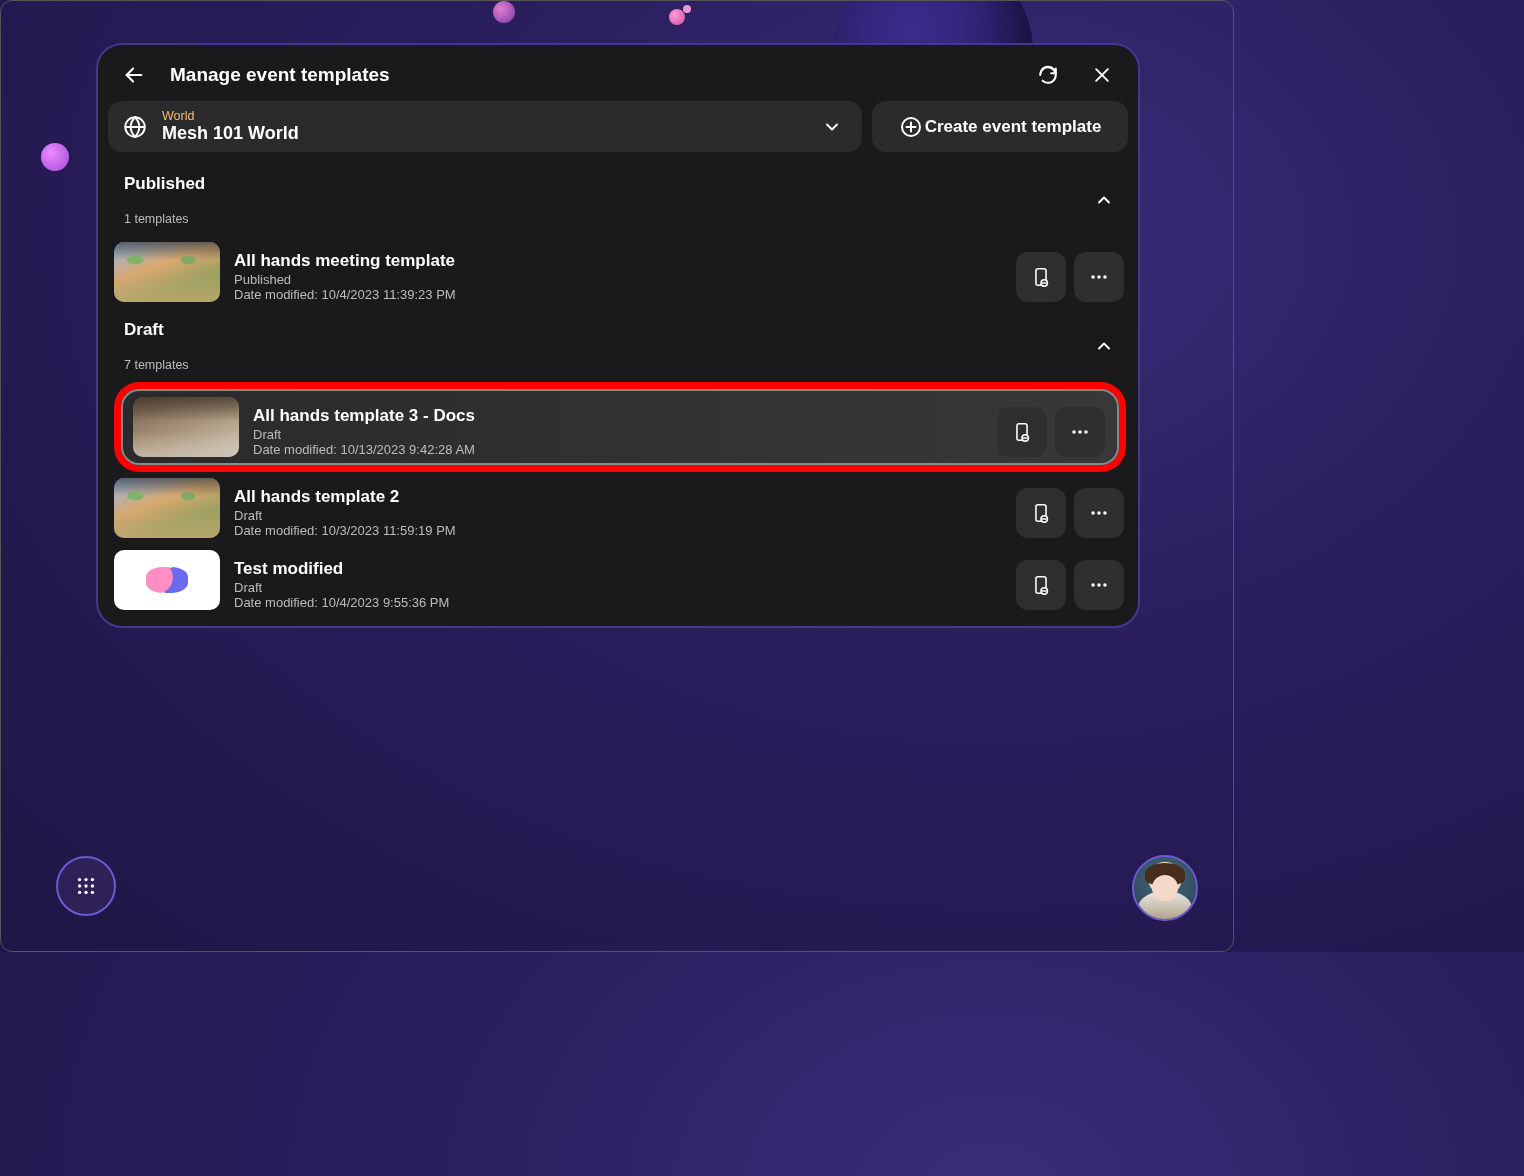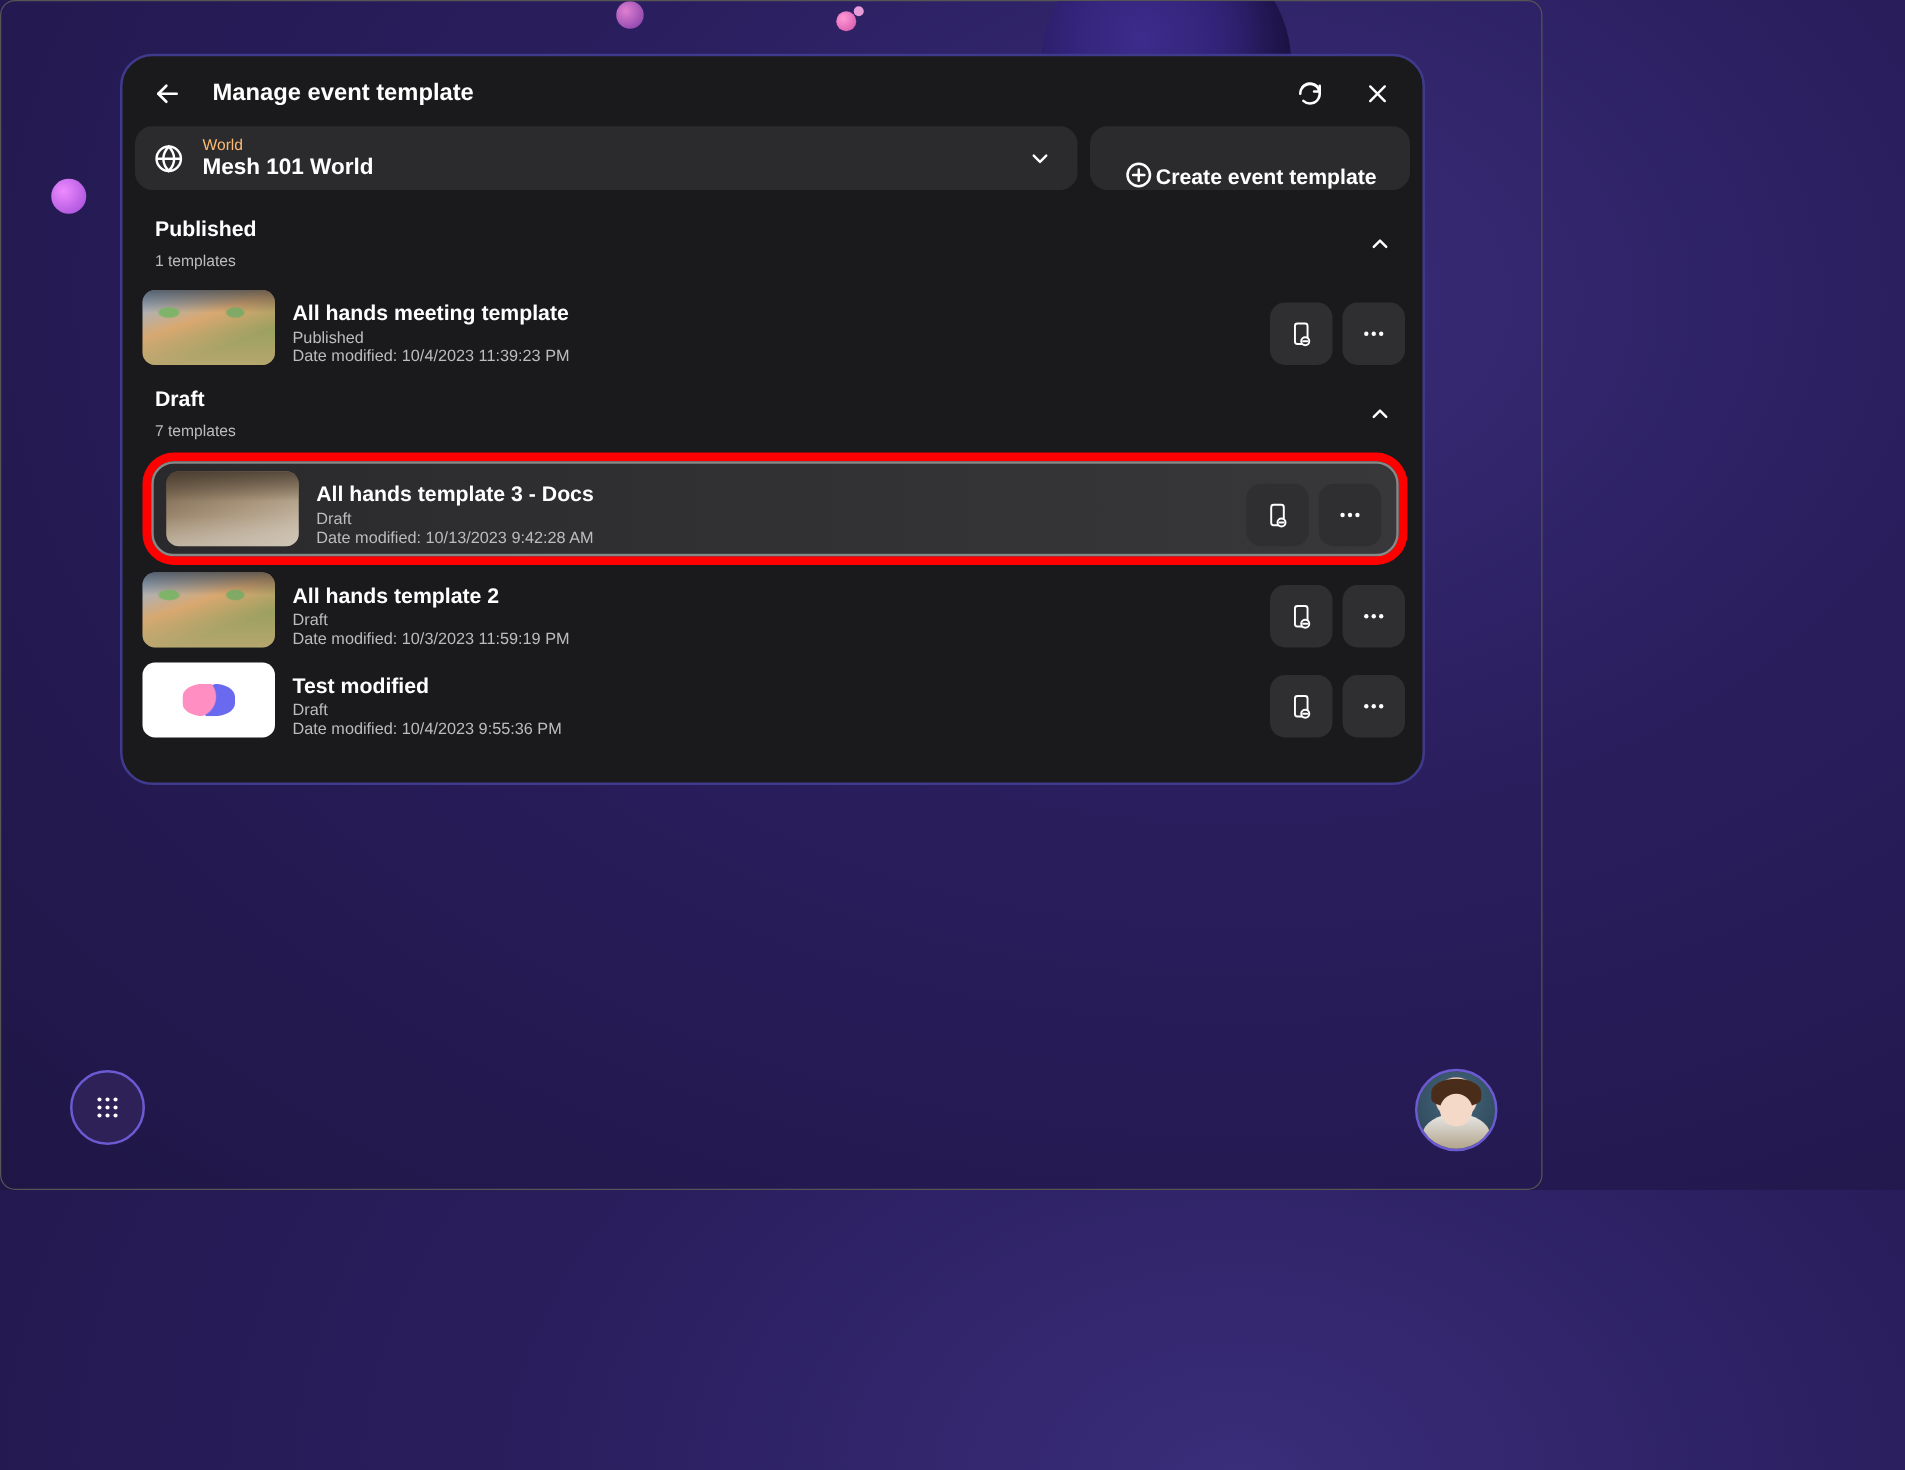--- a/index.html
+++ b/index.html
@@ -81,39 +81,39 @@
     gap: 14px;
     cursor: pointer;
   }
   .world-label { font-size: 12.5px; color: #fdba74; }
   .world-name { font-size: 18px; font-weight: 600; }
   .chev { margin-left: auto; }
   .create-btn {
     width: 256px;
     background: #2b2b2e;
     border-radius: 14px;
-    display: flex; align-items: flex-end; justify-content: center;
+    display: flex; align-items: center; justify-content: center;
     gap: 2px;
     font-size: 17px; font-weight: 600;
     cursor: pointer;
   }
 
   .scroll {
     flex: 1; overflow-y: auto; padding: 0 0 6px 4px;
   }
   .scroll::-webkit-scrollbar { width: 6px; }
   .scroll::-webkit-scrollbar-thumb { background: #555; border-radius: 3px; }
 
   .section-head {
     display: flex; align-items: center;
     padding: 12px 24px 10px 22px;
   }
   .section-head .titles { flex: 1; }
   .section-title { font-size: 17px; font-weight: 600; }
-  .section-sub { font-size: 12.5px; color: #bcbcbd; margin-top: 8px; }
+  .section-sub { font-size: 12.5px; color: #bcbcbd; margin-top: 18px; }
 
   .tpl-row {
     display: flex; align-items: flex-end;
     padding: 6px 12px 6px 10px;
     gap: 14px;
     margin: 0 2px;
     border-radius: 14px;
   }
   .tpl-row.selected {
     background: linear-gradient(90deg, #2a2a2d, #38383b);
@@ -221,21 +221,21 @@
 
 <div class="panel">
 
   <div class="panel-header">
     <div class="icon-btn">
       <svg width="22" height="22" viewBox="0 0 24 24" fill="none" stroke="currentColor" stroke-width="2.3" stroke-linecap="round" stroke-linejoin="round">
           <line x1="20" y1="12" x2="4" y2="12"></line>
           <polyline points="11 5 4 12 11 19"></polyline>
         </svg>
     </div>
-    <div class="panel-title">Manage event template</div>
+    <div class="panel-title">Manage event templates</div>
     <div class="icon-btn">
       <svg width="22" height="22" viewBox="0 0 24 24" fill="none" stroke="currentColor" stroke-width="2.2" stroke-linecap="round">
           <path d="M3.5 12a8.5 8.5 0 1 1 2.7 6.2"></path>
           <polyline points="3 14 3.5 12 5.5 12.5" stroke="none"></polyline>
           <path d="M20.5 5 L20.5 10 L15.5 10" stroke-linejoin="round"></path>
           <path d="M20.3 9.5 A8.5 8.5 0 0 0 5.2 6.5"></path>
         </svg>
     </div>
     <div class="icon-btn">
       <svg width="20" height="20" viewBox="0 0 24 24" fill="none" stroke="currentColor" stroke-width="2.3" stroke-linecap="round">

